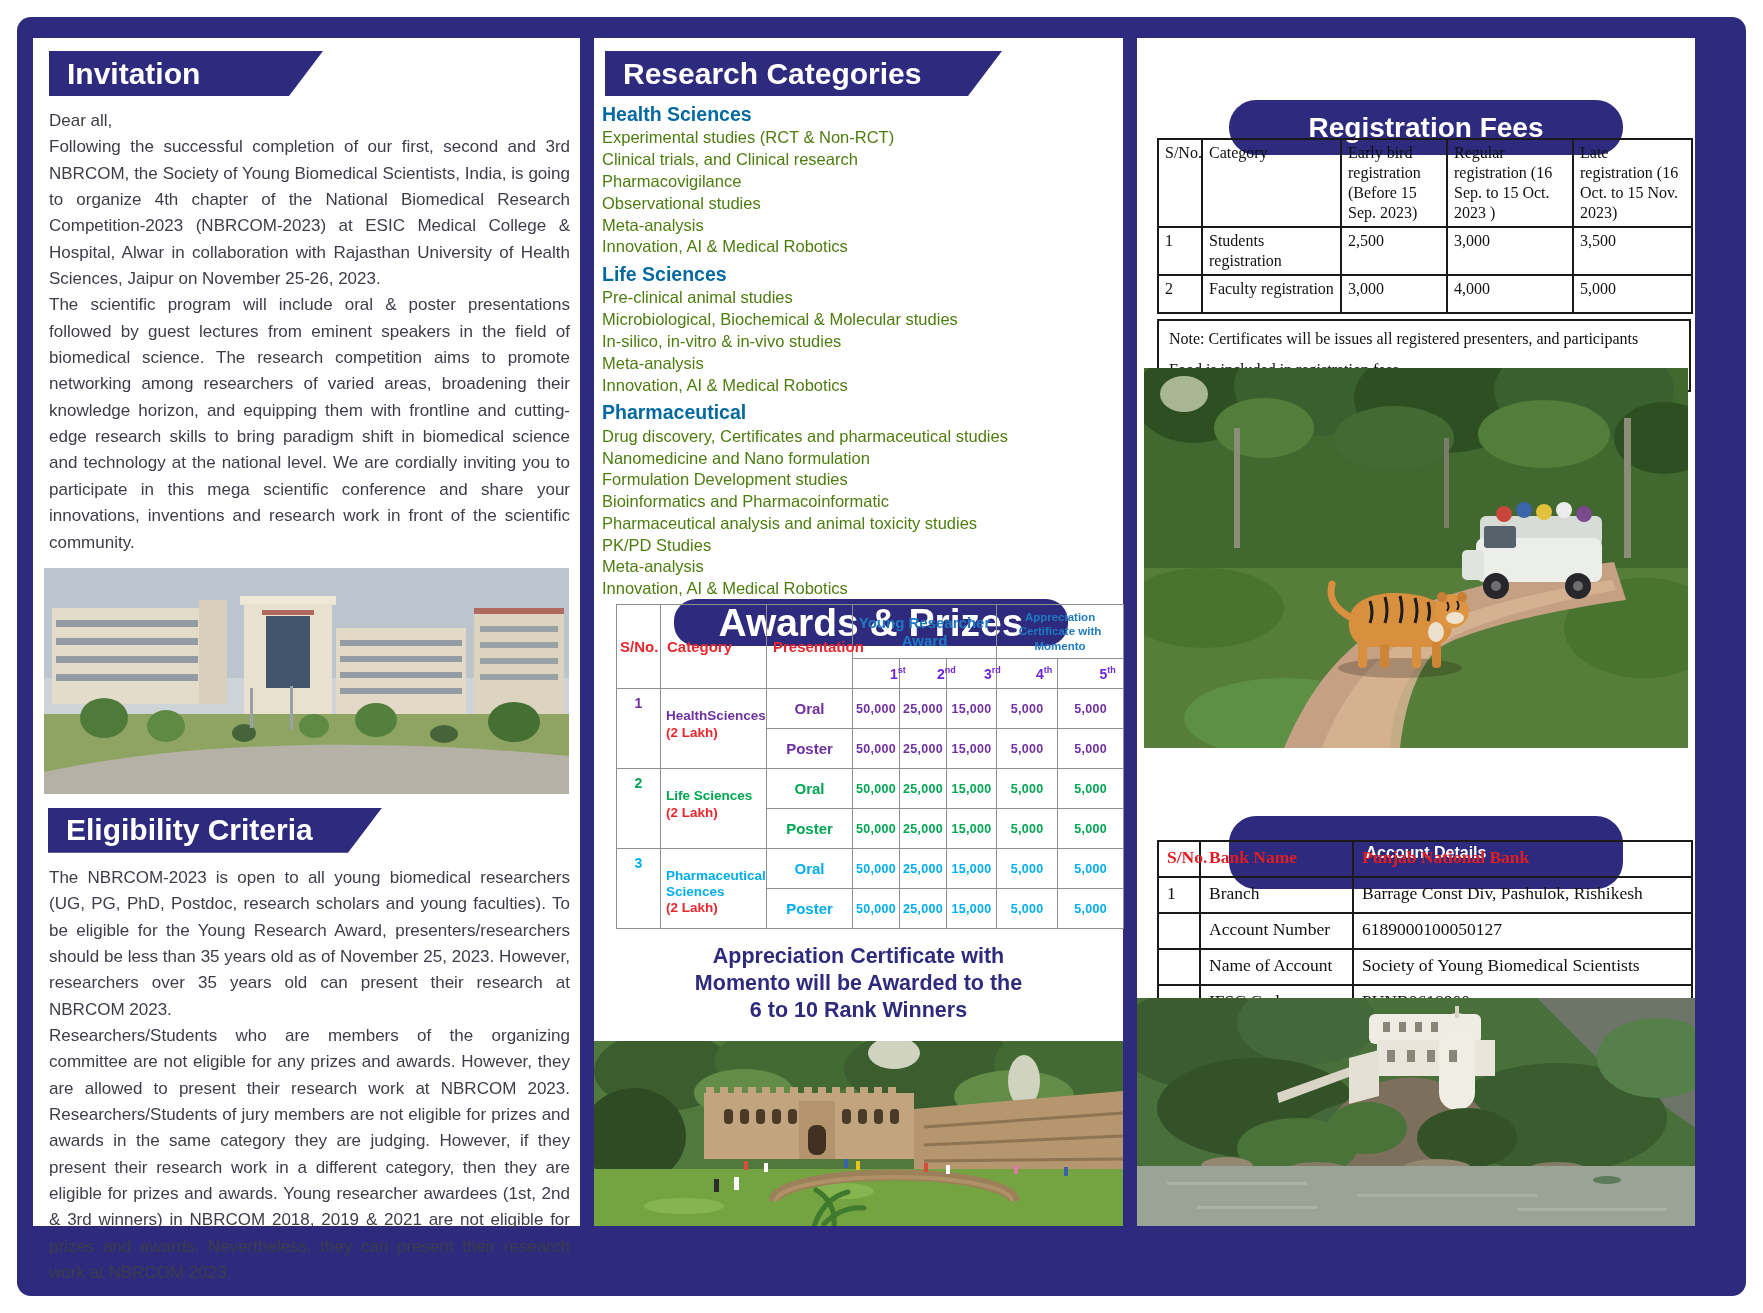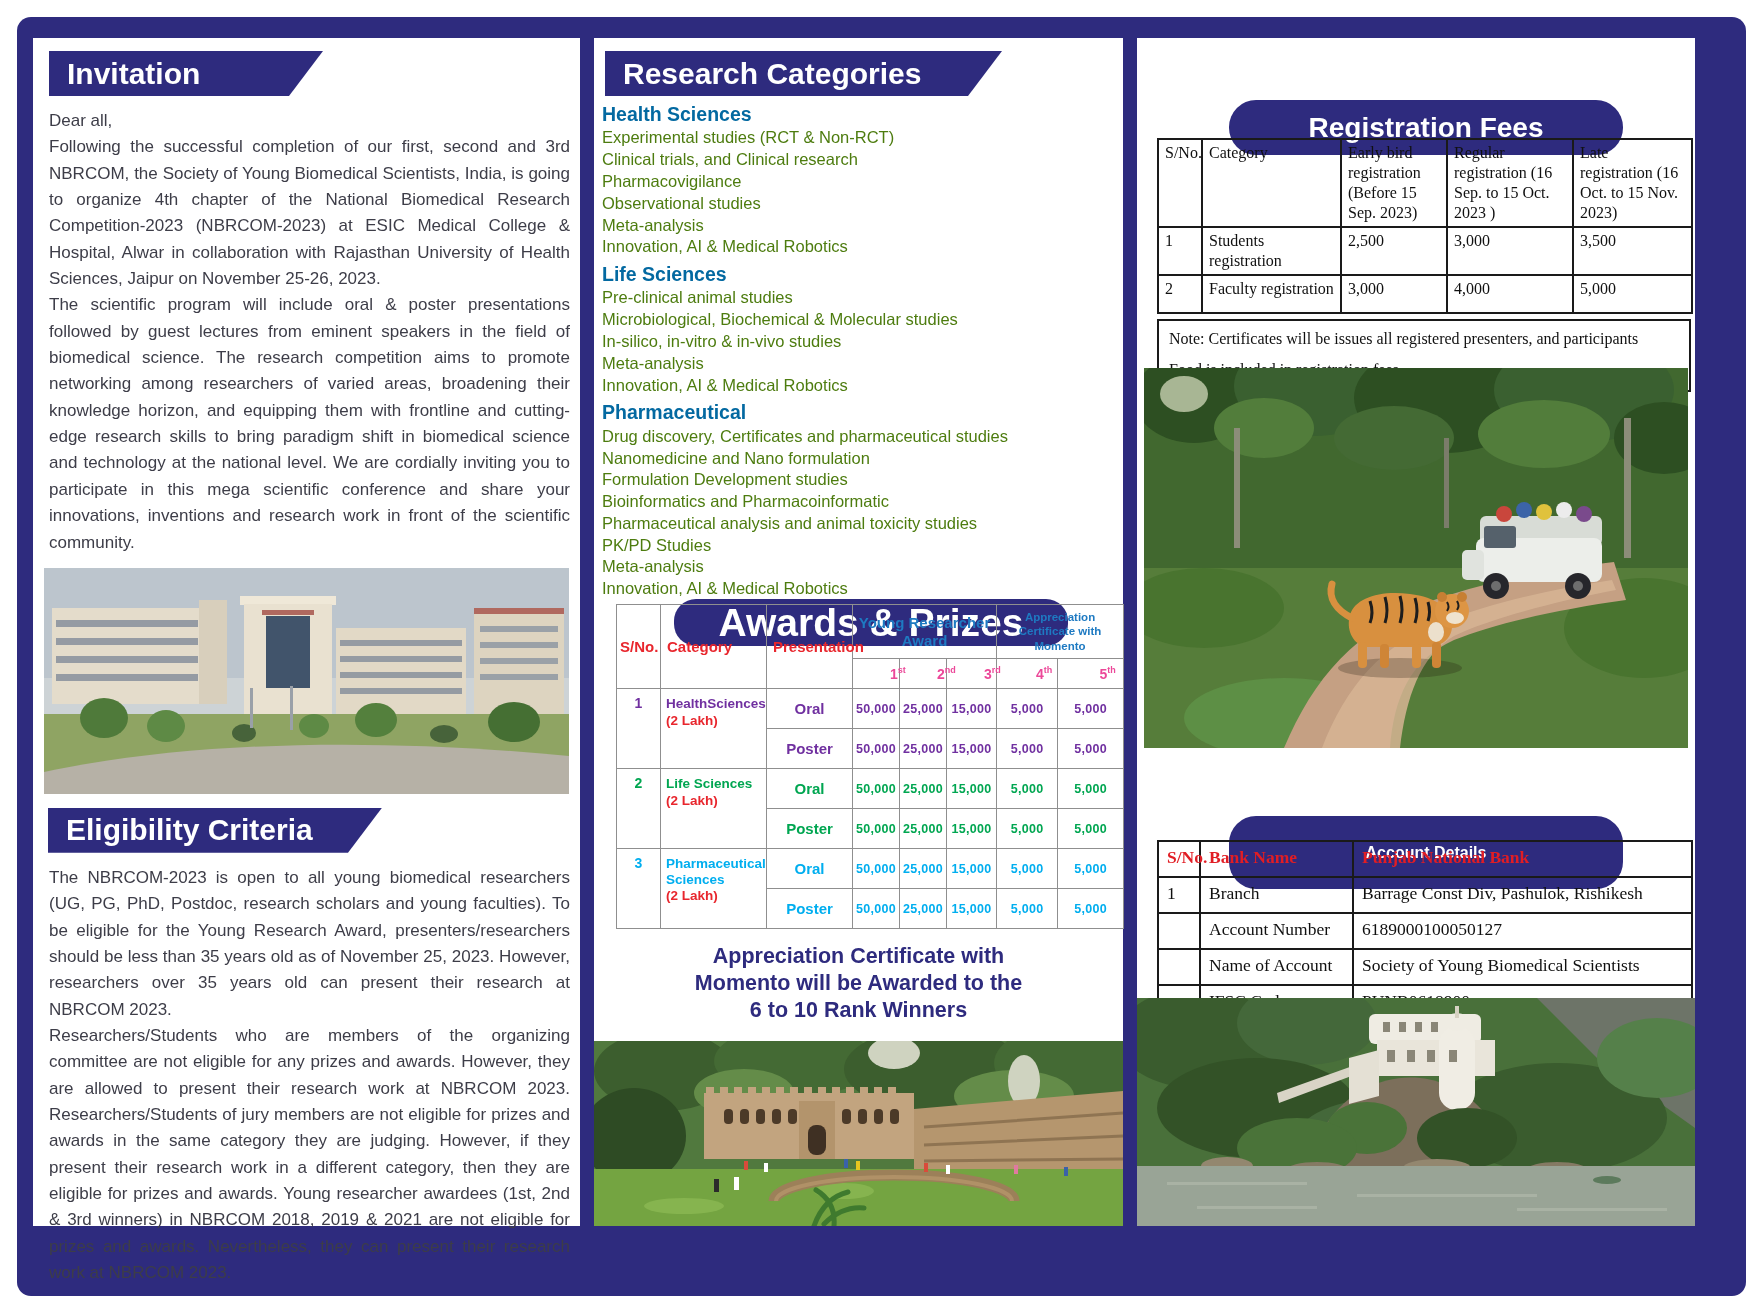--- a/index.html
+++ b/index.html
@@ -33,27 +33,27 @@
   .cats{position:absolute;left:8px;top:60px;width:514px;}
   .cat-heading{font-size:19.5px;font-weight:bold;color:#0369a1;line-height:1.35;margin-top:3px;}
   .cat-item{font-size:16.5px;line-height:1.2;color:#4d7c0f;padding:1px 0;}
   .awards-pill{position:absolute;left:80px;top:517px;width:394px;height:47px;font-size:39px;border-radius:22px;}
   table.awards{position:absolute;left:22px;top:566px;width:507px;border-collapse:collapse;table-layout:fixed;}
   .awards td{border:1px solid #8f8f8f;text-align:center;vertical-align:middle;padding:2px 3px;box-sizing:border-box;}
   .awards .hdr{color:#e8262d;font-weight:bold;font-size:15px;}
   .awards .left{text-align:left;padding-left:6px;}
   .awards .young{color:#1e7ac2;font-weight:bold;font-size:15px;line-height:1.2;}
   .awards .appr{color:#1e7ac2;font-weight:bold;font-size:11.5px;line-height:1.25;}
-  .awards .rank{font-weight:bold;font-size:14px;color:#ec4899;height:30px;padding-left:37px;}
+  .awards .rank{font-weight:bold;font-size:14px;color:#6d28d9;height:30px;padding-left:37px;}
   .awards .rank sup{font-size:9px;}
   .awards .h1 td{height:54px;}
   .awards .drow td{height:40px;}
   .awards .val{font-size:12.5px;font-weight:bold;letter-spacing:.3px;}
   .awards .sno{font-weight:bold;font-size:14px;vertical-align:top;padding-top:6px;}
-  .awards .catcell{text-align:left;padding-left:5px;vertical-align:top;padding-top:7px;}
+  .awards .catcell{text-align:left;padding-left:5px;vertical-align:top;padding-top:19px;}
   .cat-name{display:block;font-weight:bold;font-size:13.5px;line-height:1.15;}
   .lakh{display:block;font-weight:bold;font-size:13.5px;color:#e8262d;line-height:1.3;}
   .pres{text-align:left;padding-left:6px;font-weight:bold;font-size:15px;}
   .c-purple{color:#7030a0;} .c-green{color:#00a651;} .c-cyan{color:#00aeef;}
   .appr-note{position:absolute;left:0;top:905px;width:100%;text-align:center;font-weight:bold;
              color:#2e2b7e;font-size:21.5px;line-height:1.25;}
   .fort{position:absolute;left:0;bottom:0;width:529px;height:185px;}
 
   
   .reg-pill{position:absolute;left:92px;top:18px;width:394px;height:55px;font-size:28px;}

